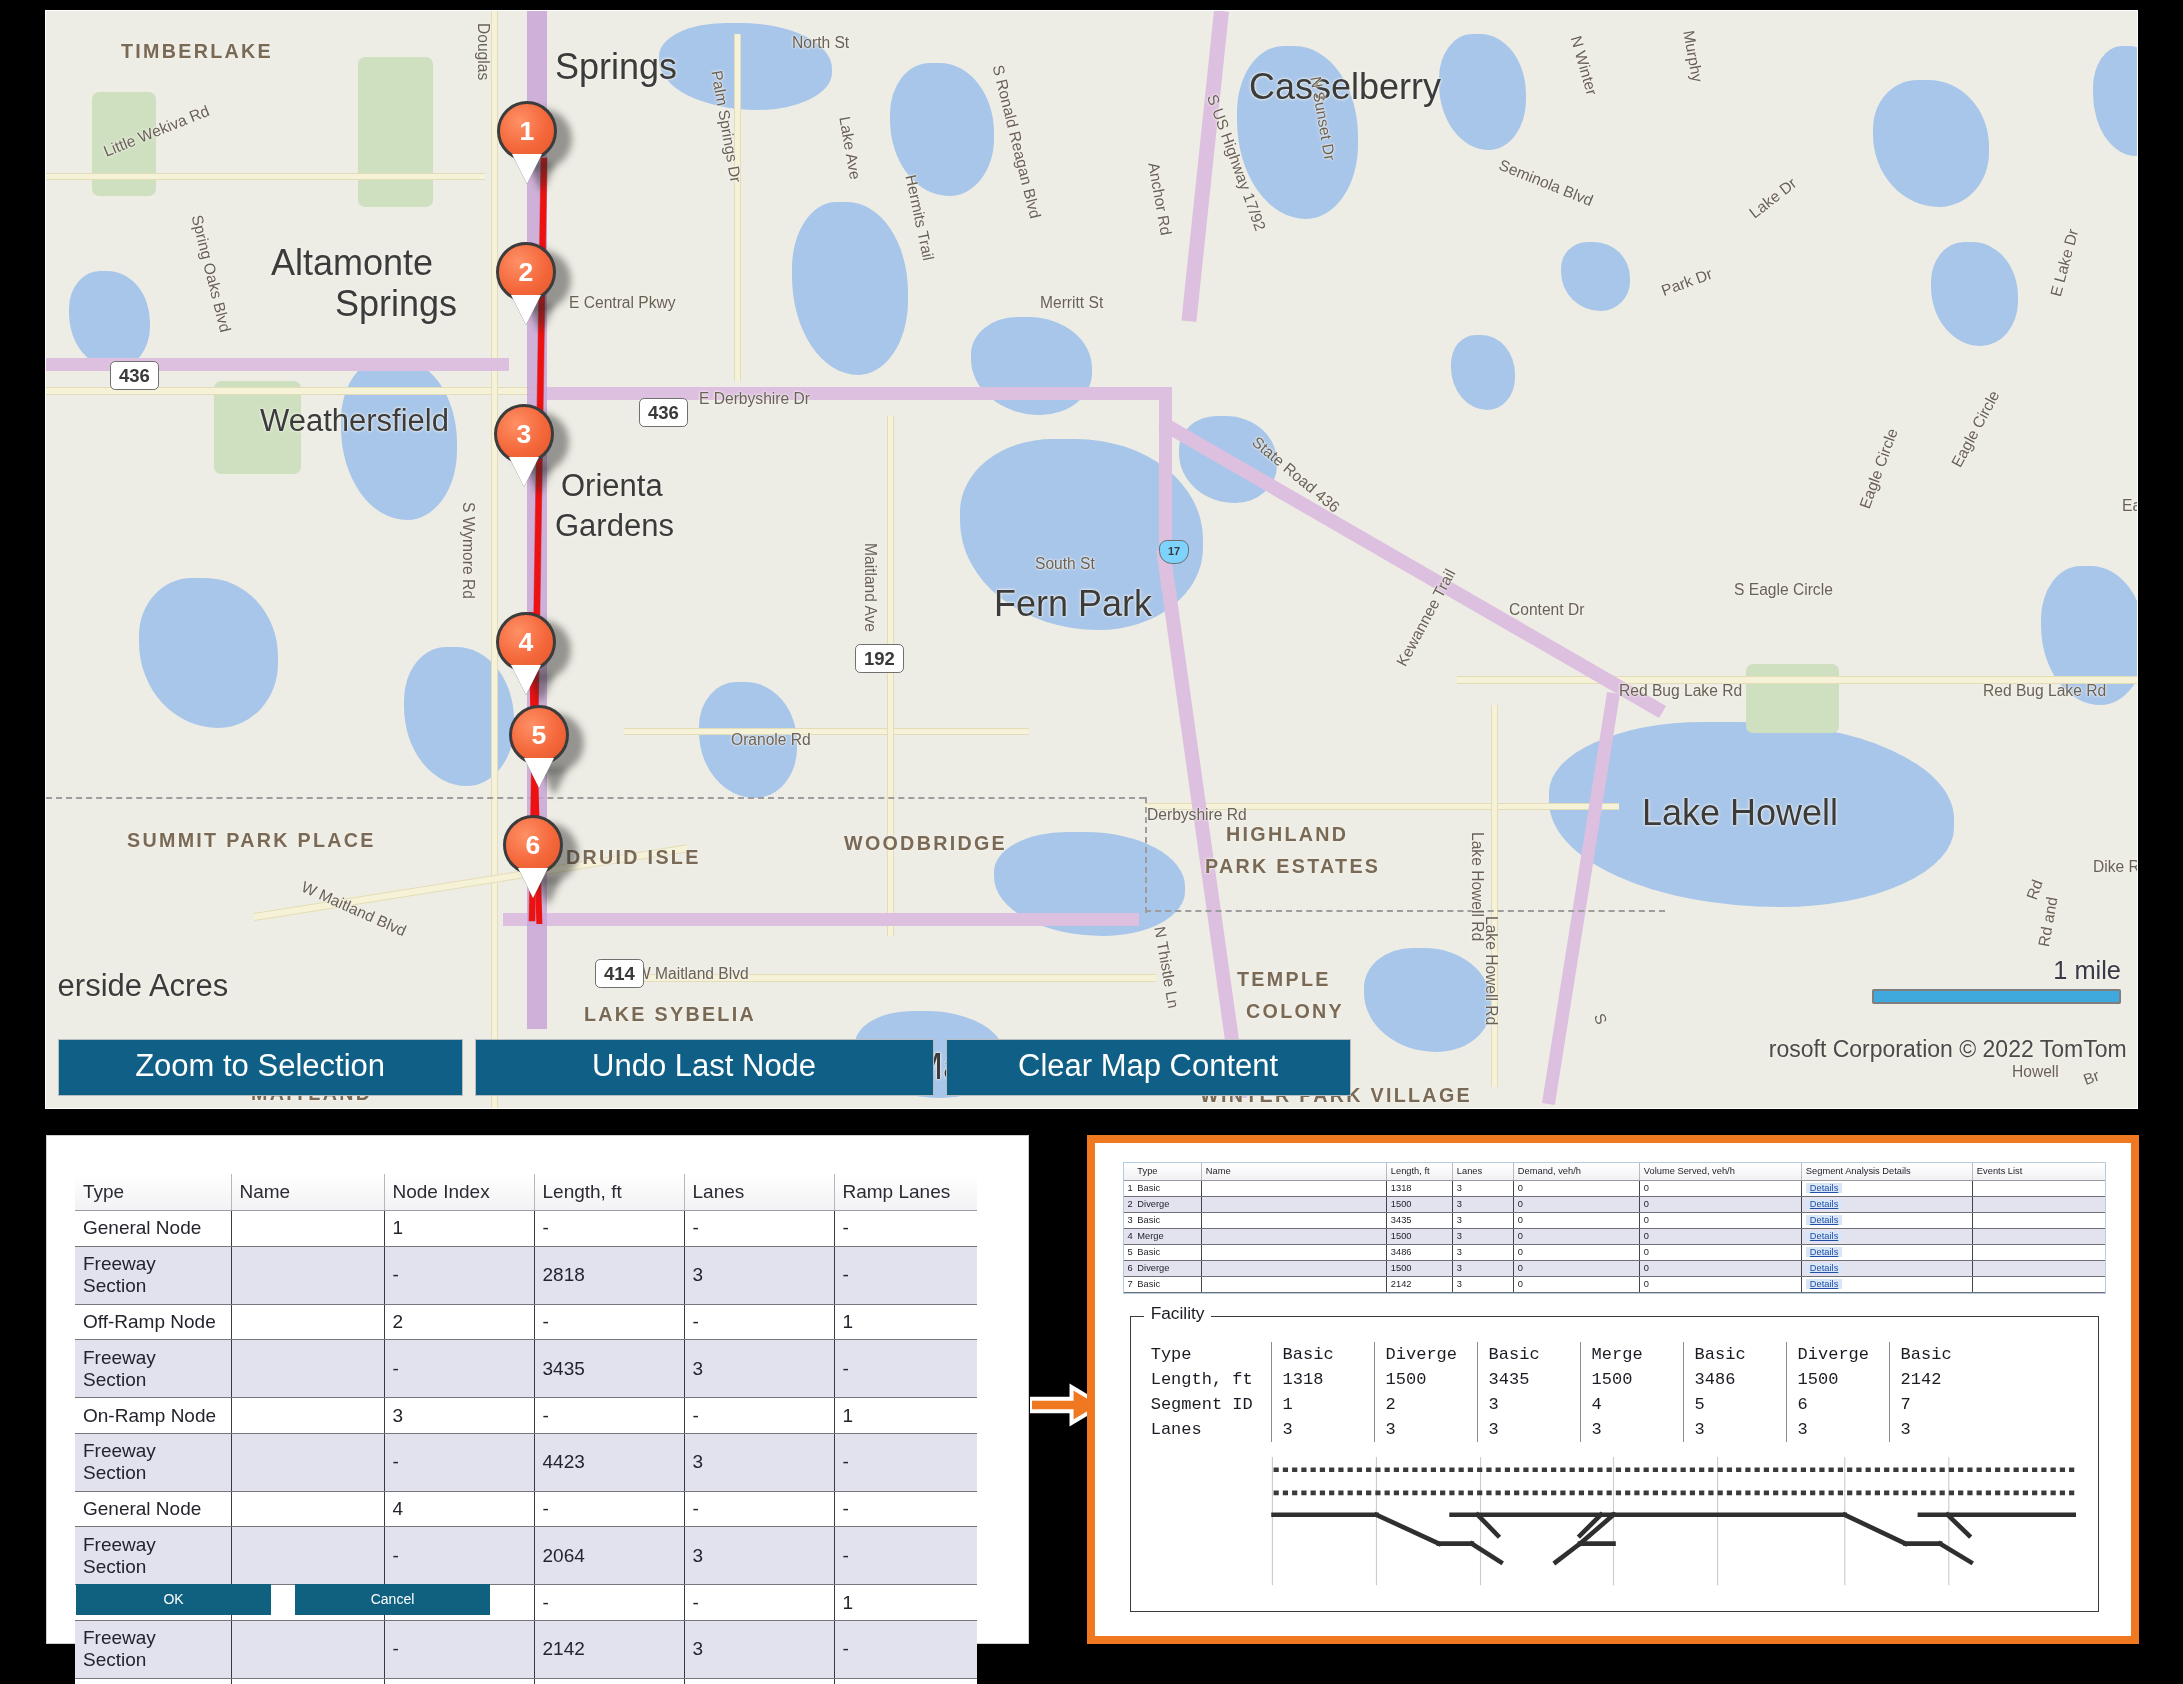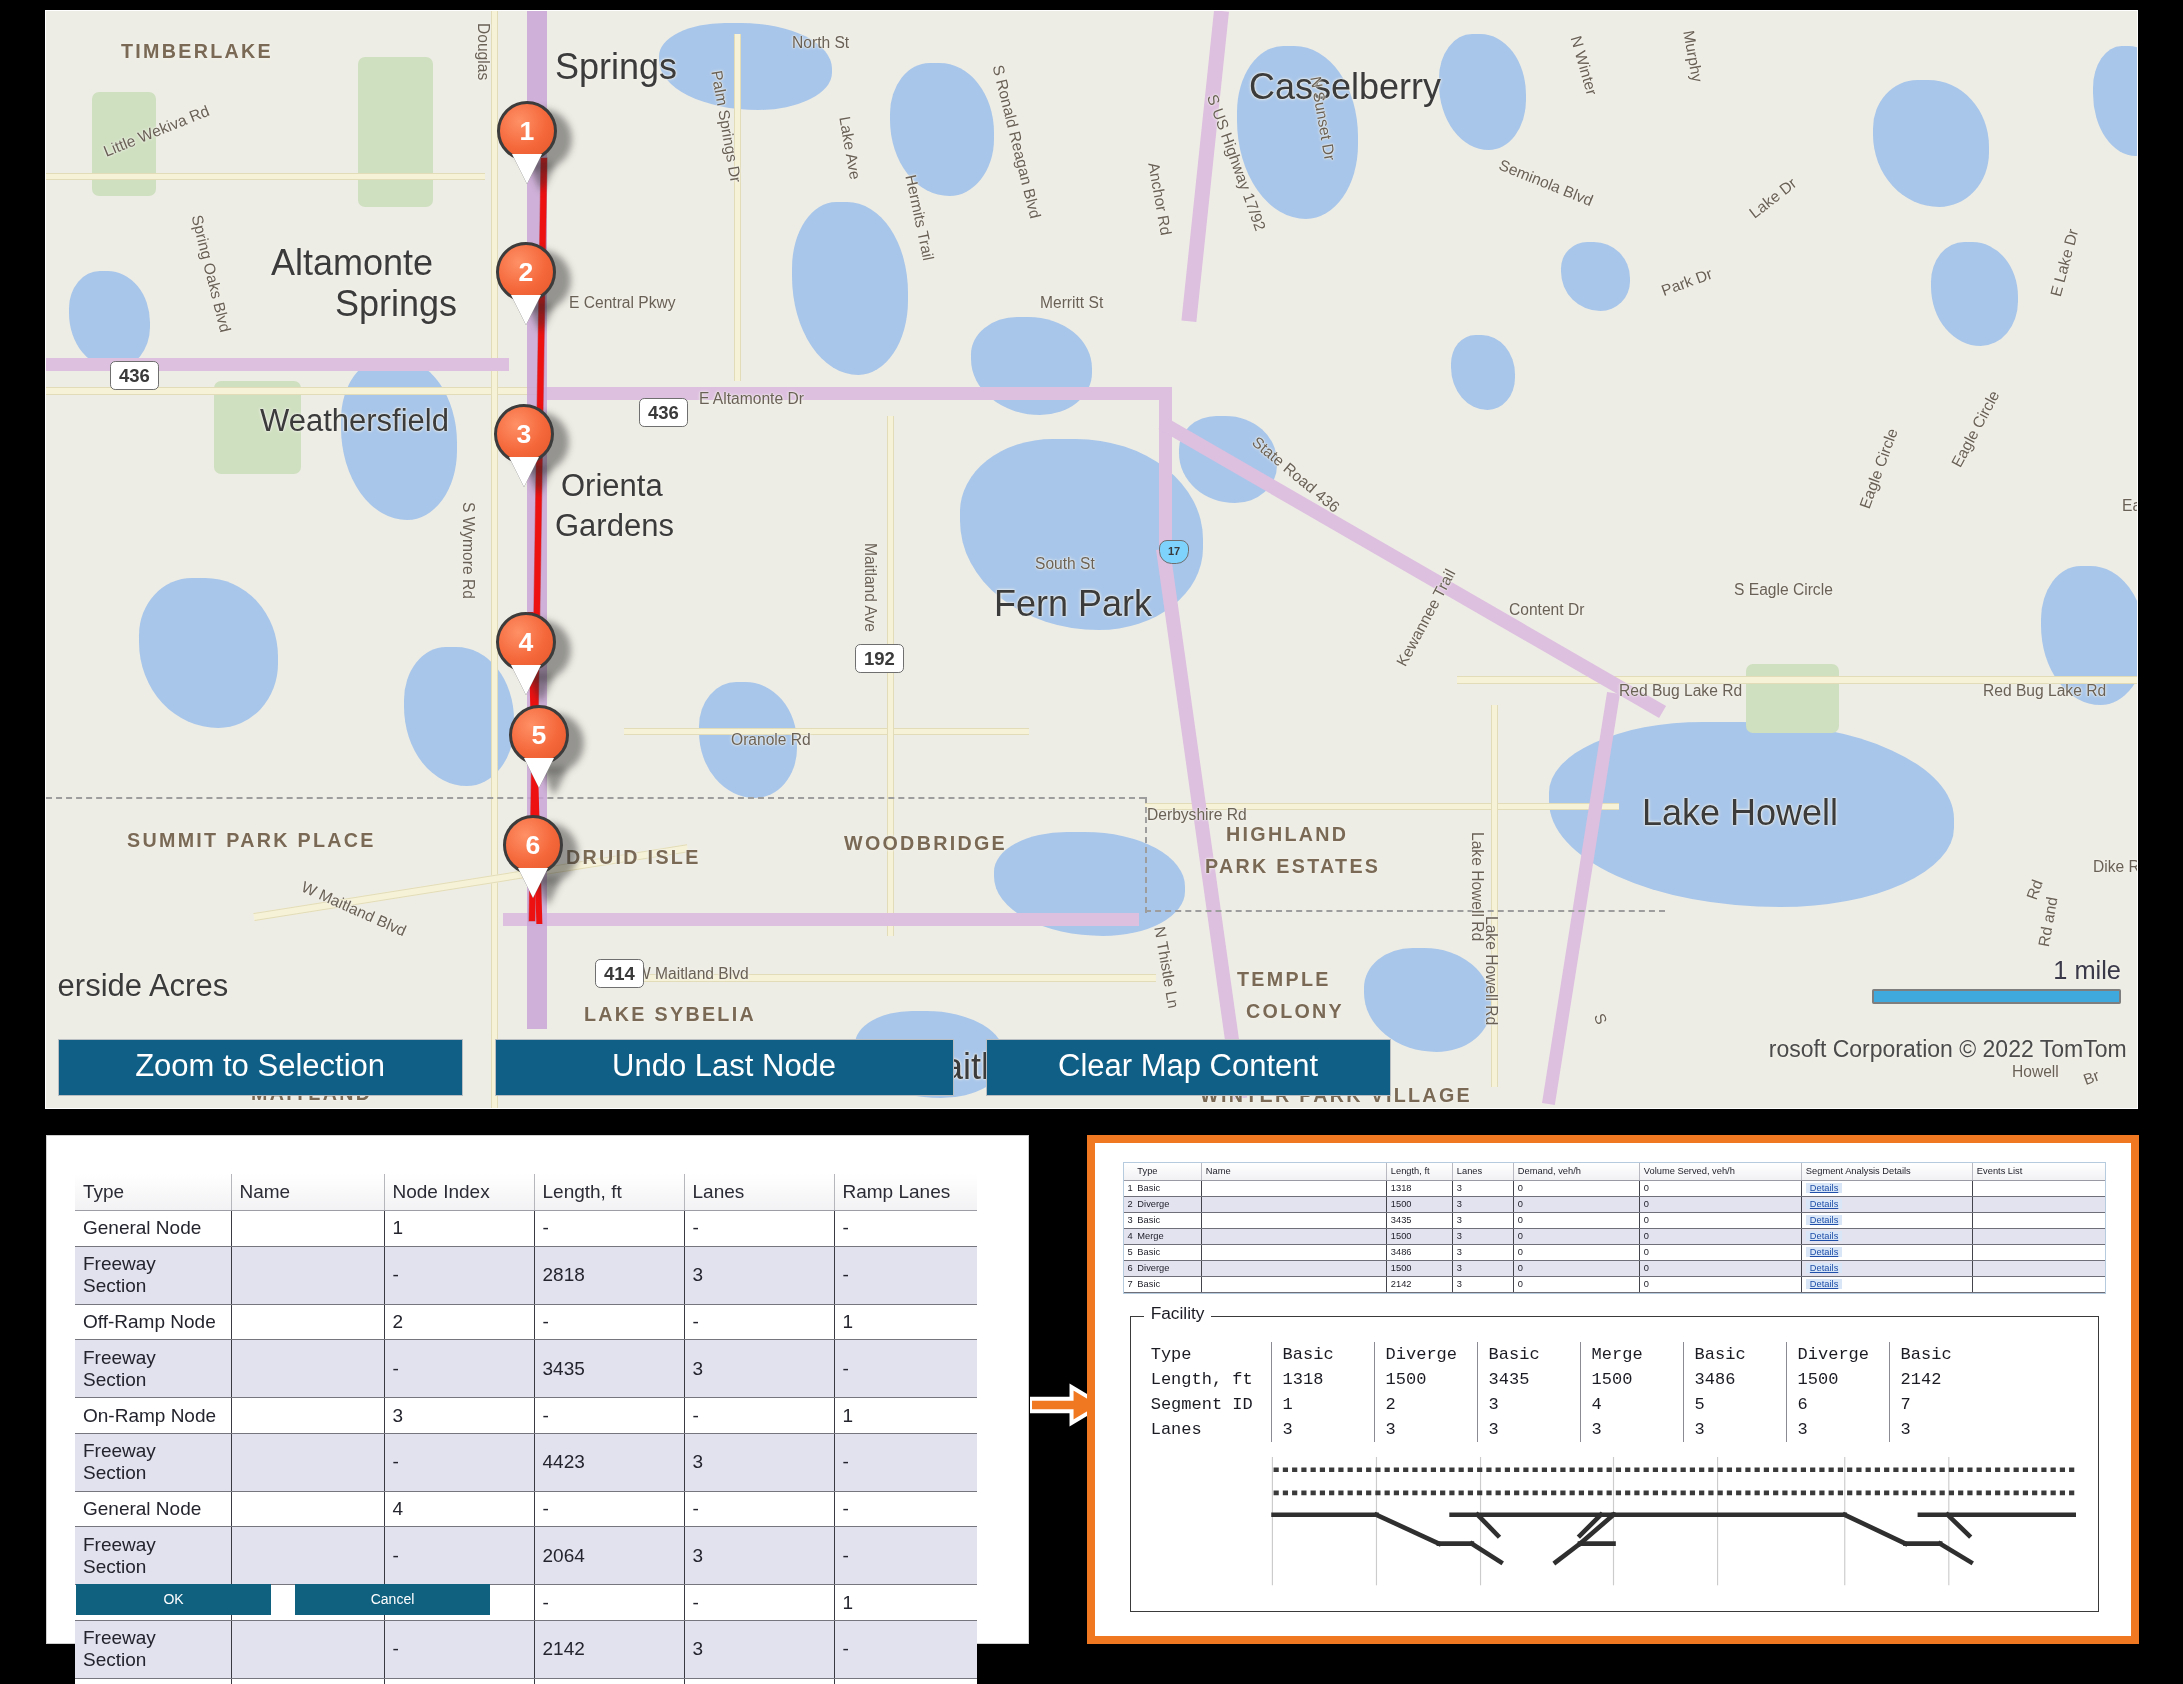--- a/index.html
+++ b/index.html
@@ -120,21 +120,21 @@
     transform: translateX(-50%);
     border-left: 14px solid transparent;
     border-right: 14px solid transparent;
     border-top: 28px solid rgba(40,40,40,.45);
   }
 
   
   #map-buttons {
     position: absolute;
     left: 11.6px; bottom: 12.7px;
-    display: flex; gap: 32px;
+    display: flex; gap: 12px;
     z-index: 40;
   }
   .map-btn {
     background: #0f5f86;
     color: #ffffff;
     border: 1.7px solid #b9bec3;
     font-size: 31px;
     padding: 8px 0 10.4px 0;
     text-align: center;
     cursor: pointer;
@@ -403,21 +403,21 @@
         <div class="map-label lbl-street-sm" style="left: 807px; top: 104px; transform: rotate(80deg); transform-origin: left top;">Lake Ave</div>
         <div class="map-label lbl-street-sm" style="left: 873px; top: 162px; transform: rotate(78deg); transform-origin: left top;">Hermits Trail</div>
         <div class="map-label lbl-street-sm" style="left: 960px; top: 52px; transform: rotate(76deg); transform-origin: left top;">S Ronald Reagan Blvd</div>
         <div class="map-label lbl-street-sm" style="left: 1116px; top: 150px; transform: rotate(80deg); transform-origin: left top;">Anchor Rd</div>
         <div class="map-label lbl-street-sm" style="left: 1278px; top: 64px; transform: rotate(80deg); transform-origin: left top;">N Sunset Dr</div>
         <div class="map-label lbl-street-sm" style="left: 1174px; top: 81px; transform: rotate(70deg); transform-origin: left top;">S US Highway 17/92</div>
         <div class="map-label lbl-street-sm" style="left: 1457px; top: 145px; transform: rotate(22deg); transform-origin: left top;">Seminola Blvd</div>
         <div class="map-label lbl-street-sm" style="left: 1538px; top: 23px; transform: rotate(74deg); transform-origin: left top;">N Winter</div>
         <div class="map-label lbl-street-sm" style="left: 1651px; top: 17.3px; transform: rotate(80deg); transform-origin: left top;">Murphy</div>
         <div class="map-label lbl-street-sm" style="left: 523px; top: 283px;">E Central Pkwy</div>
-        <div class="map-label lbl-street-sm" style="left: 653px; top: 379px;">E Altamonte Dr</div>
+        <div class="map-label lbl-street-sm" style="left: 653px; top: 379px;">E Derbyshire Dr</div>
         <div class="map-label lbl-street-sm" style="left: 994px; top: 283px;">Merritt St</div>
         <div class="map-label lbl-street-sm" style="left: 833px; top: 532px; transform: rotate(90deg); transform-origin: left top;">Maitland Ave</div>
         <div class="map-label lbl-street-sm" style="left: 431px; top: 491px; transform: rotate(90deg); transform-origin: left top;">S Wymore Rd</div>
         <div class="map-label lbl-street-sm" style="left: 446px; top: 11.6px; transform: rotate(90deg); transform-origin: left top;">Douglas</div>
         <div class="map-label lbl-street-sm" style="left: 1214px; top: 422px; transform: rotate(40deg); transform-origin: left top;">State Road 436</div>
         <div class="map-label lbl-street-sm" style="left: 989px; top: 544px;">South St</div>
         <div class="map-label lbl-street-sm" style="left: 1613px; top: 272px; transform: rotate(-20deg); transform-origin: left top;">Park Dr</div>
         <div class="map-label lbl-street-sm" style="left: 1700px; top: 197px; transform: rotate(-38deg); transform-origin: left top;">Lake Dr</div>
         <div class="map-label lbl-street-sm" style="left: 2001px; top: 283px; transform: rotate(-75deg); transform-origin: left top;">E Lake Dr</div>
         <div class="map-label lbl-street-sm" style="left: 1902px; top: 451px; transform: rotate(-62deg); transform-origin: left top;">Eagle Circle</div>

